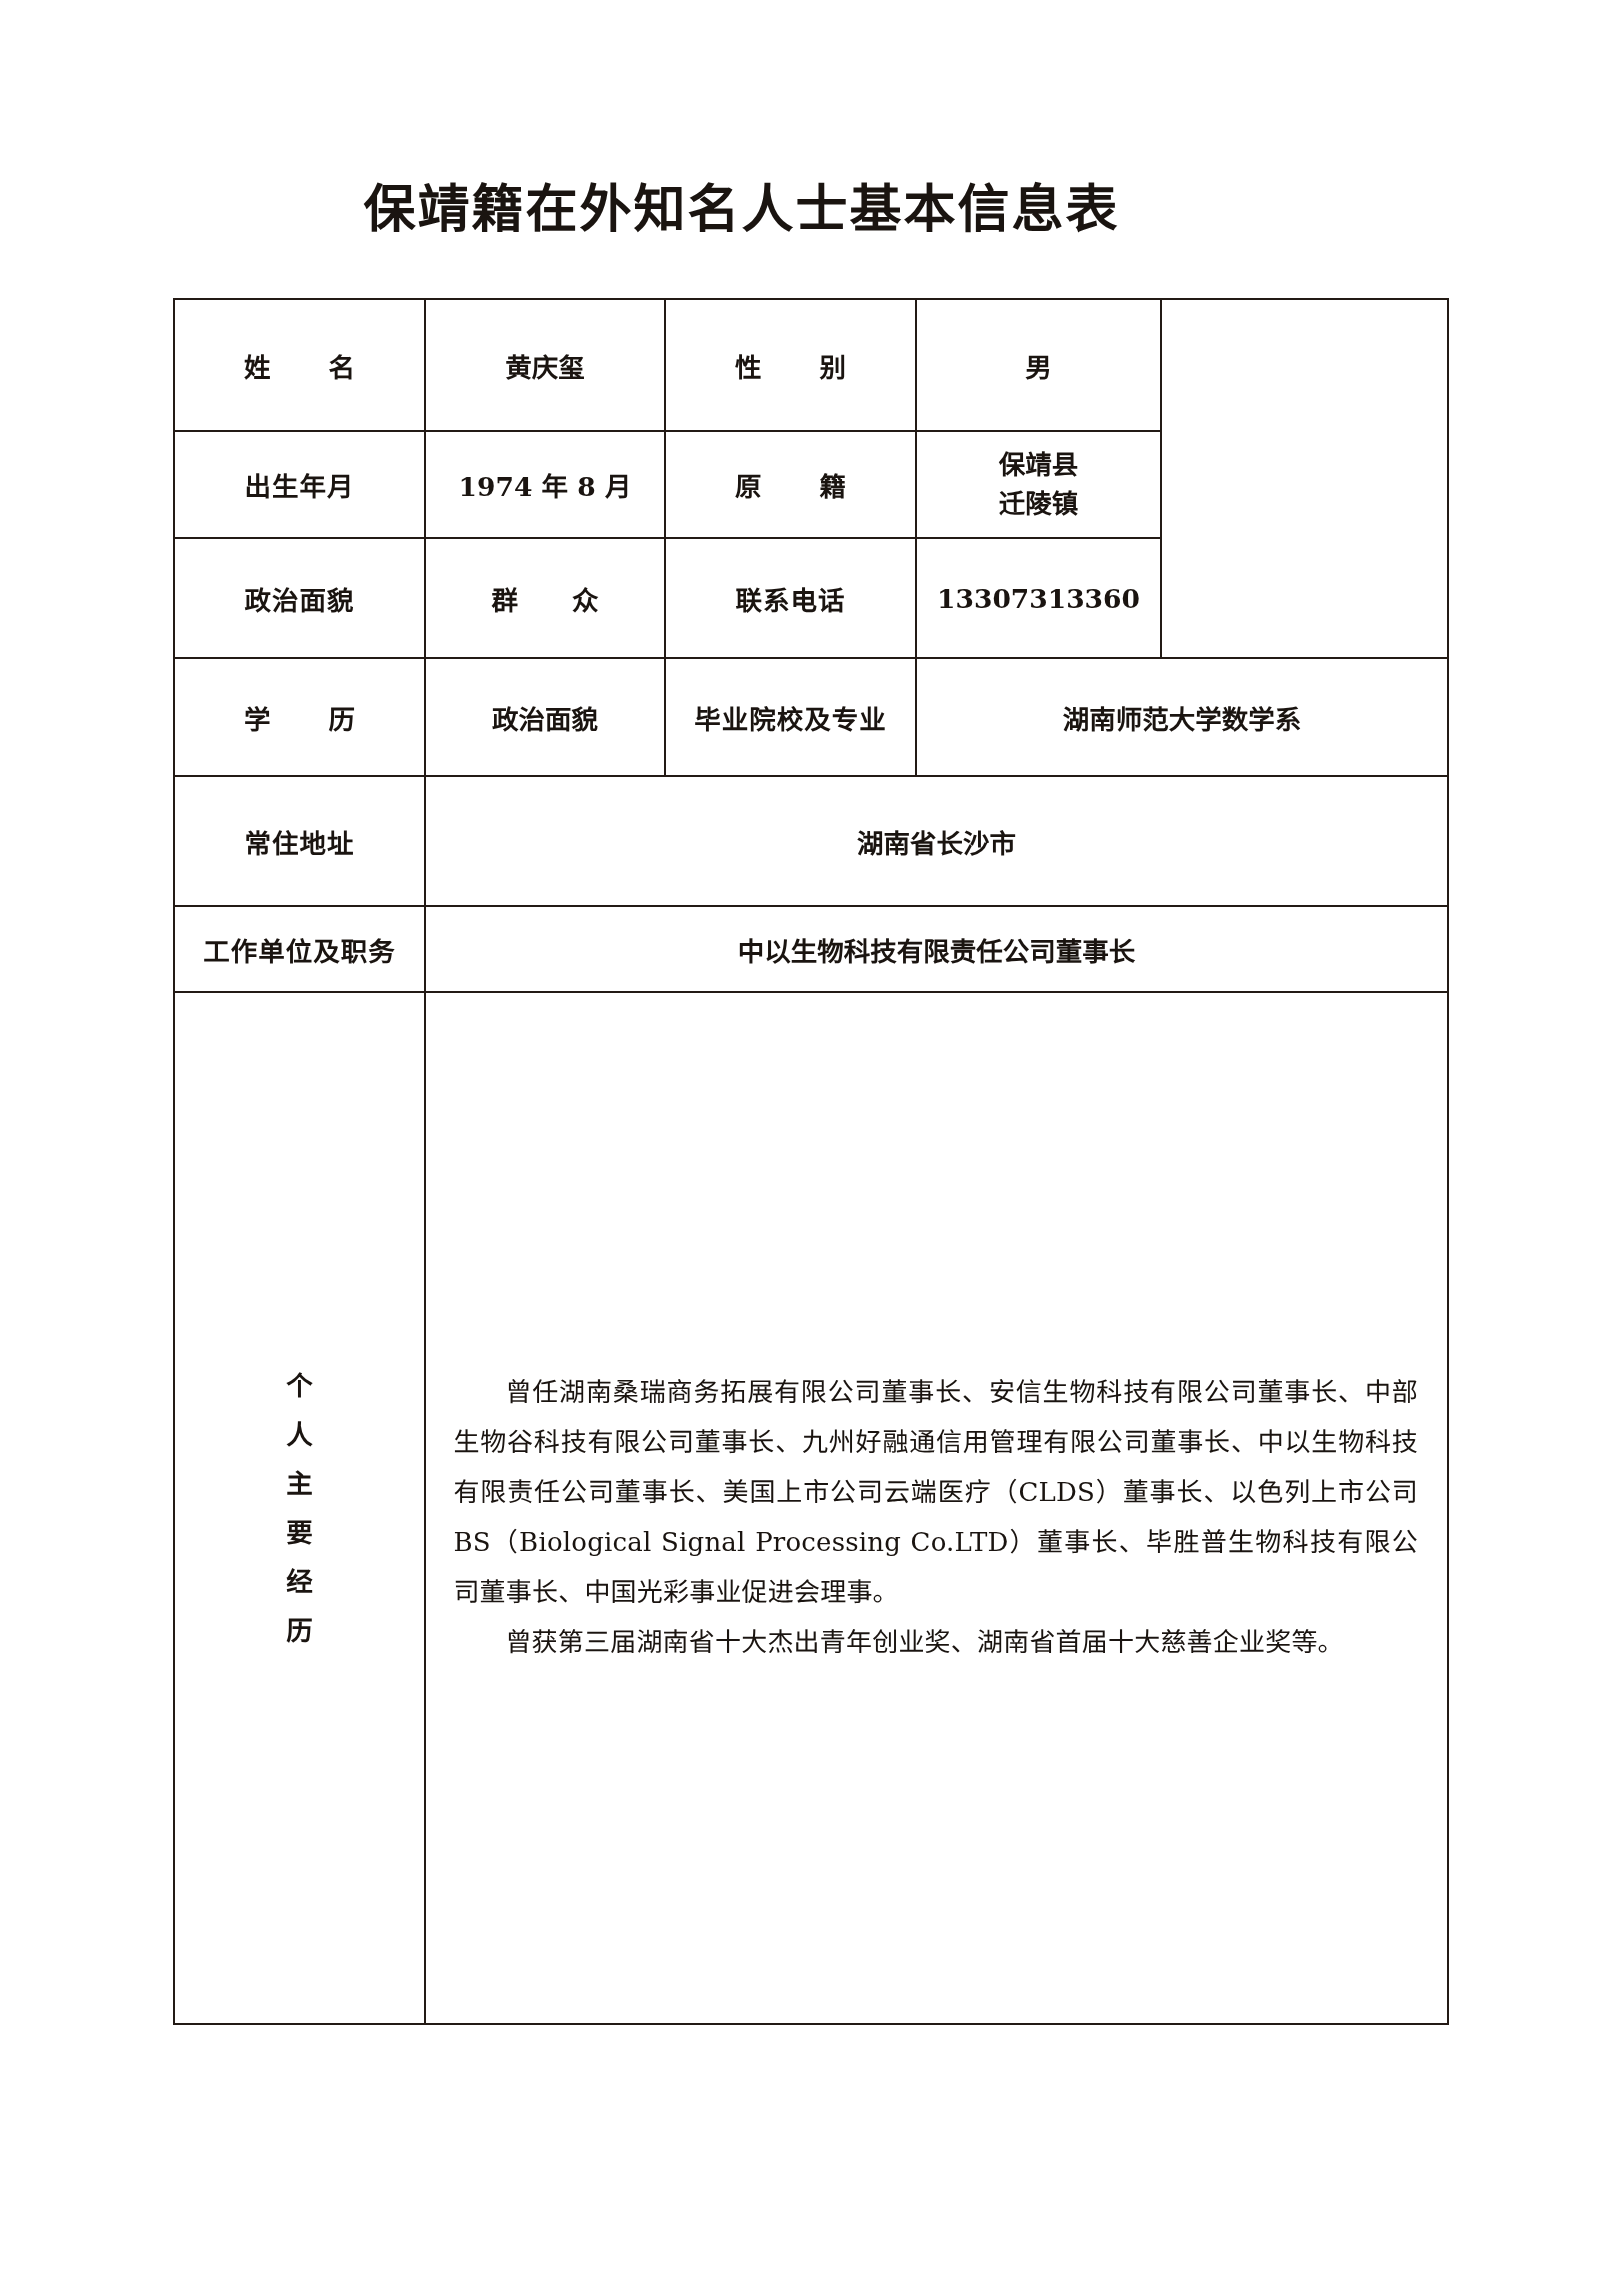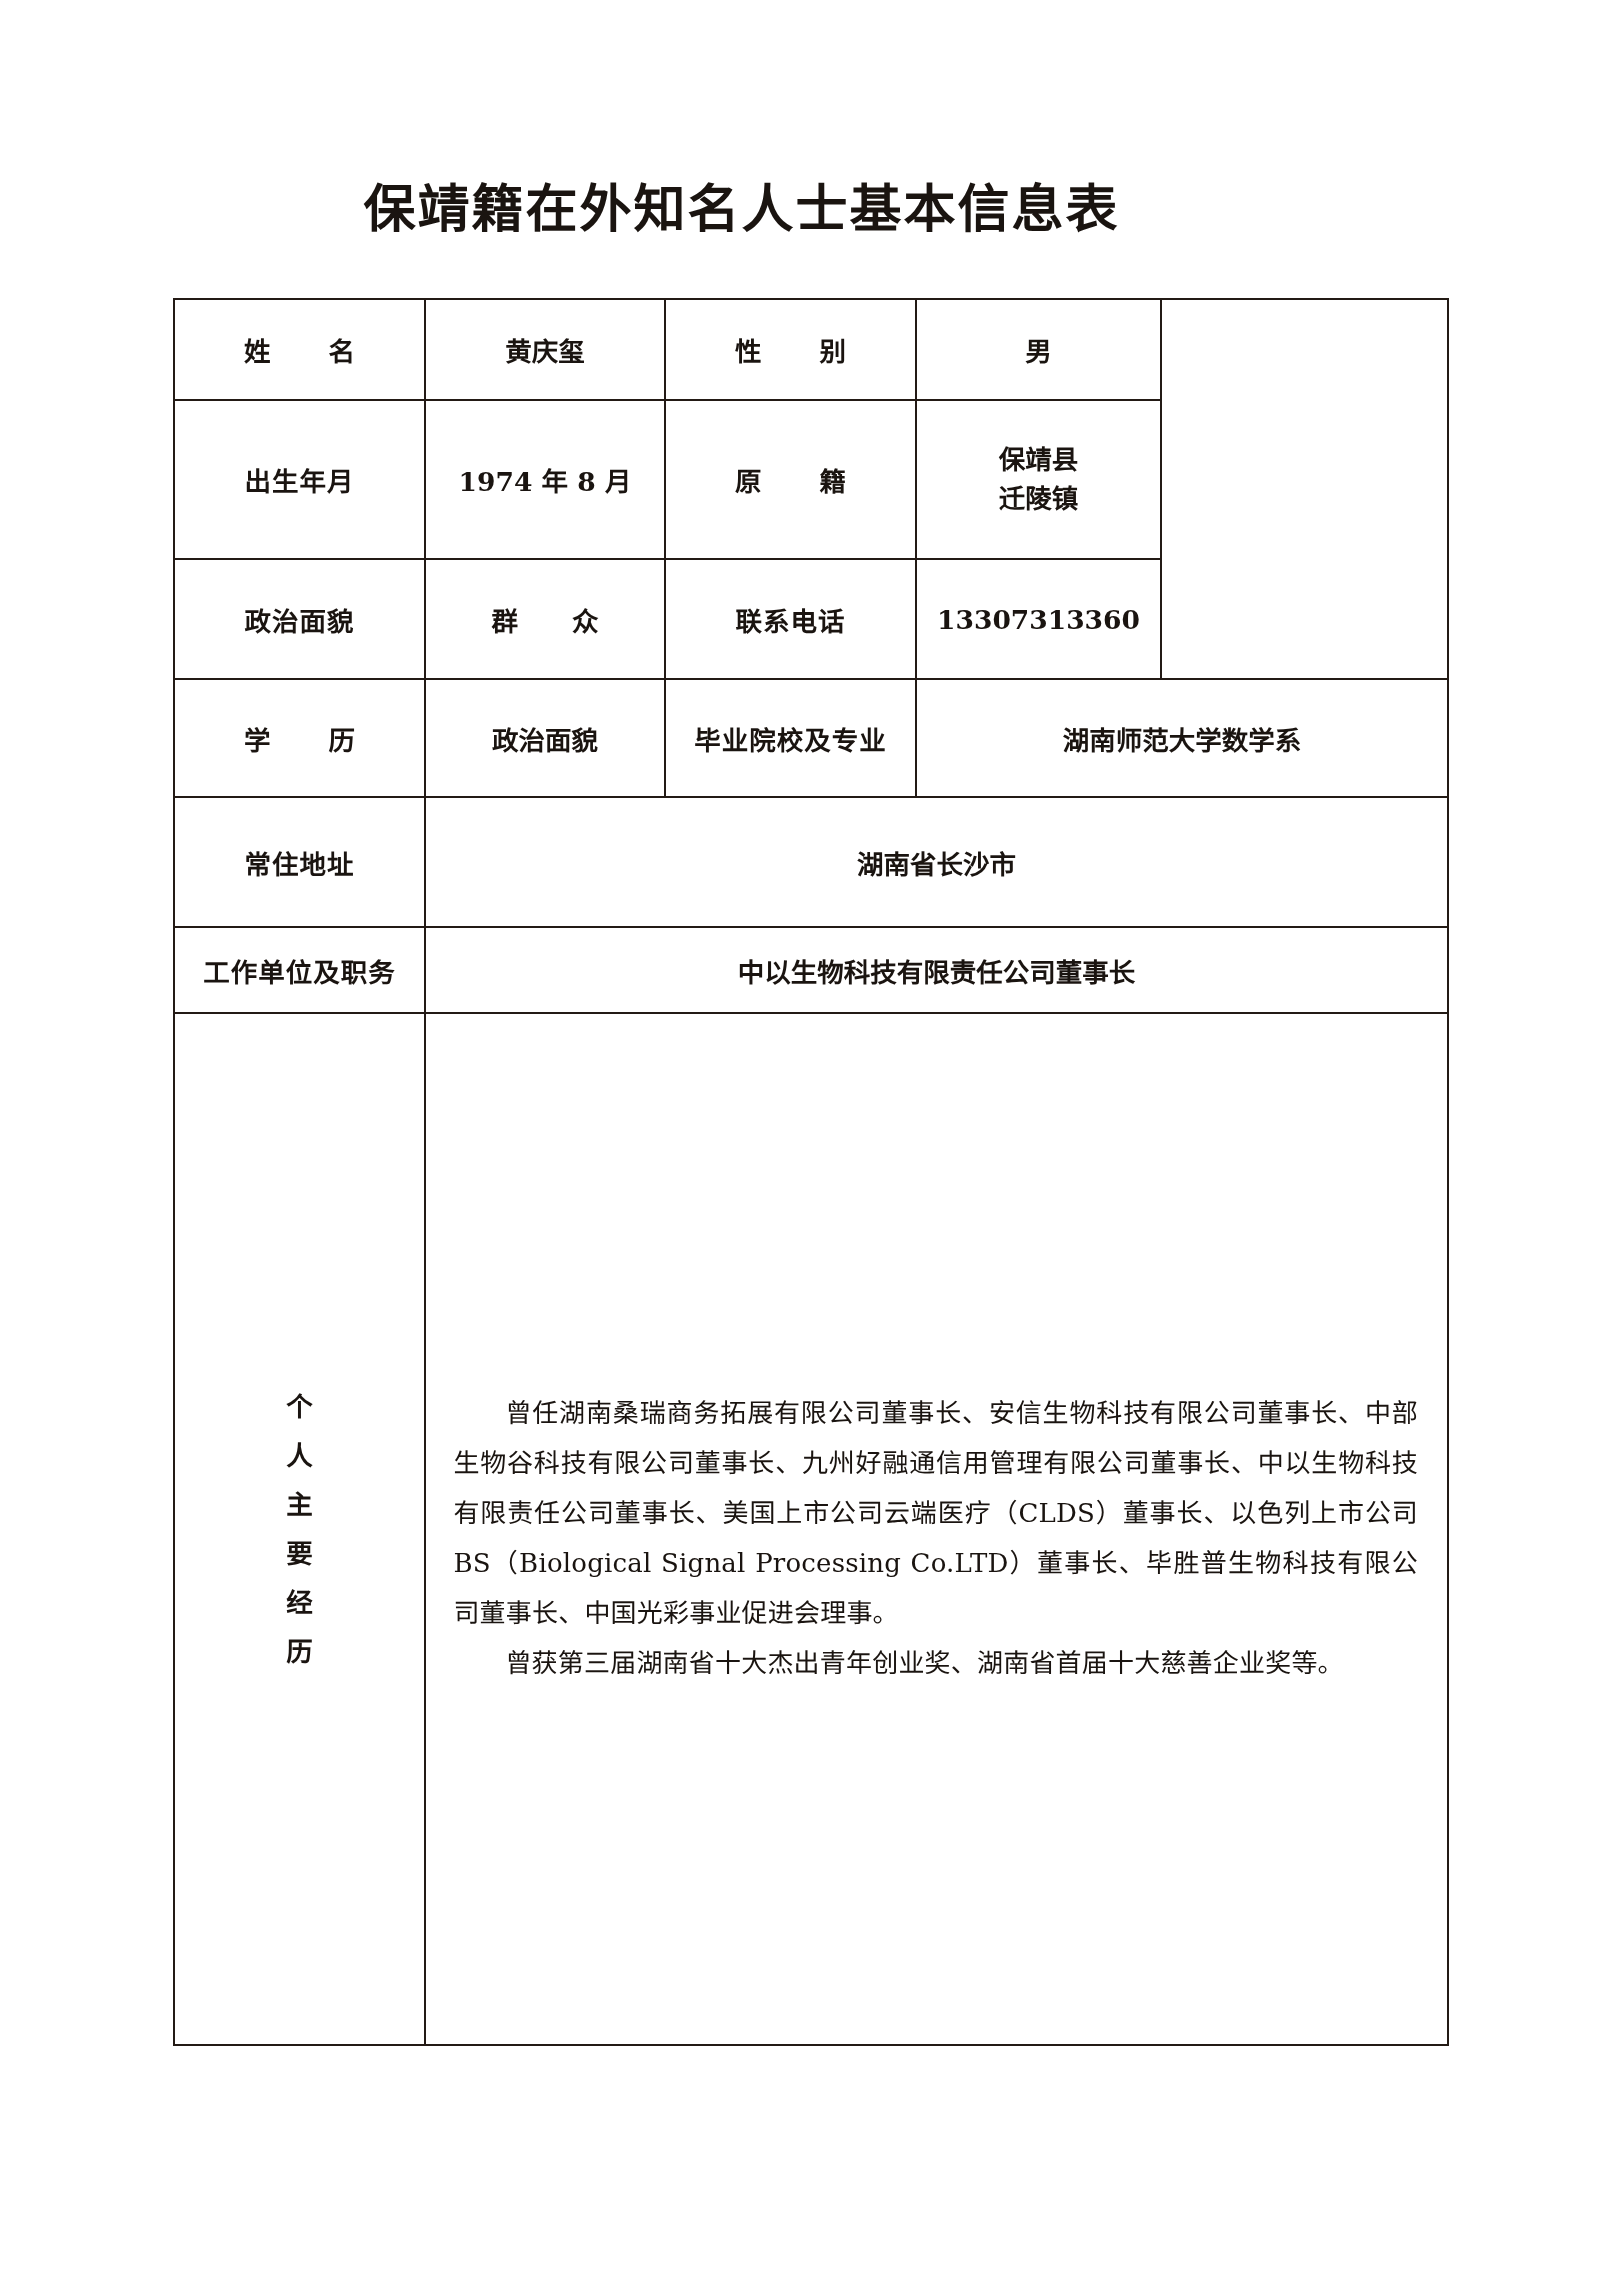--- a/index.html
+++ b/index.html
@@ -63,22 +63,22 @@
     letter-spacing: 1px;
     font-family: "DejaVu Serif", "Liberation Serif", serif;
   }
   .lbl.sp2 { letter-spacing: 15.7px; text-indent: 15.7px; }
   .val {
     font-size: 26.5px;
     font-weight: bold;
     font-family: "DejaVu Serif", "Liberation Serif", serif;
   }
   .val.sp2 { letter-spacing: 13.7px; text-indent: 13.7px; }
-  .row-h1 { height: 101px; }
-  .row-h2 { height: 159px; }
+  .row-h1 { height: 132px; }
+  .row-h2 { height: 107px; }
   .row-h3 { height: 120px; }
   .row-h4 { height: 118px; }
   .row-h5 { height: 130px; }
   .row-h6 { height: 86px; }
   .row-bio { height: 1010px; }
 
   .two-line {
     line-height: 1.45;
     font-size: 26.5px;
   }

